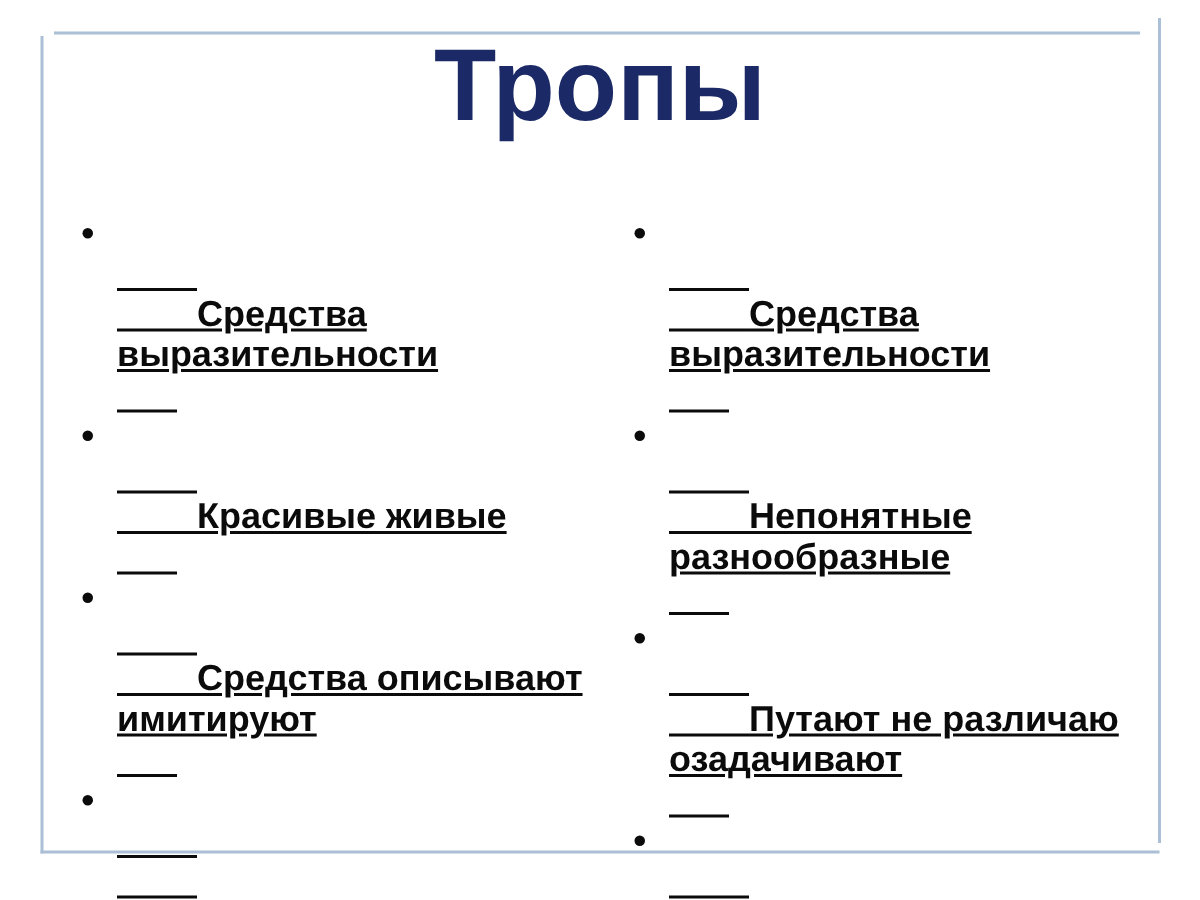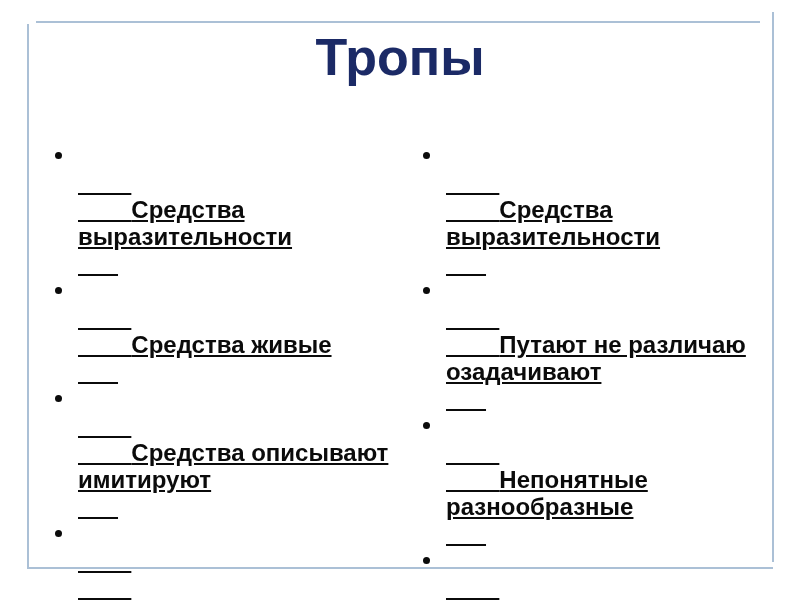--- a/index.html
+++ b/index.html
@@ -22,21 +22,21 @@
   .frame-right  { left: 772px; top: 12px;  width: 2px;   height: 550px; }
   .frame-bottom { left: 27px;  top: 567px; width: 746px; height: 2px; }
 
   .title {
     position: absolute;
     top: 31px;
     left: 0;
     width: 800px;
     margin: 0;
     text-align: center;
-    font-size: 52px;
+    font-size: 68px;
     line-height: 52px;
     font-weight: bold;
     color: #1b2a66;
   }
 
   .col {
     position: absolute;
     top: 142px;
   }
   .col-left  { left: 53px;  width: 340px; }
@@ -81,21 +81,21 @@
 
   <div class="col col-left">
     <ul class="bullets">
       <li>
         <span class="dot"></span>
         <span>Средства
 выразительности</span>
       </li>
       <li>
         <span class="dot"></span>
-        <span>Средства живые</span>
+        <span>Красивые живые</span>
       </li>
       <li>
         <span class="dot"></span>
         <span>Средства описывают
 имитируют</span>
       </li>
       <li>
         <span class="dot"></span>
         
       </li>
@@ -106,27 +106,27 @@
 
   <div class="col col-right">
     <ul class="bullets">
       <li>
         <span class="dot"></span>
         <span>Средства
 выразительности</span>
       </li>
       <li>
         <span class="dot"></span>
-        <span>Путают не различаю
-озадачивают</span>
+        <span>Непонятные
+разнообразные</span>
       </li>
       <li>
         <span class="dot"></span>
-        <span>Непонятные
-разнообразные</span>
+        <span>Путают не различаю
+озадачивают</span>
       </li>
       <li>
         <span class="dot"></span>
         
       </li>
 
     </ul>
   </div>
 
 </div>

